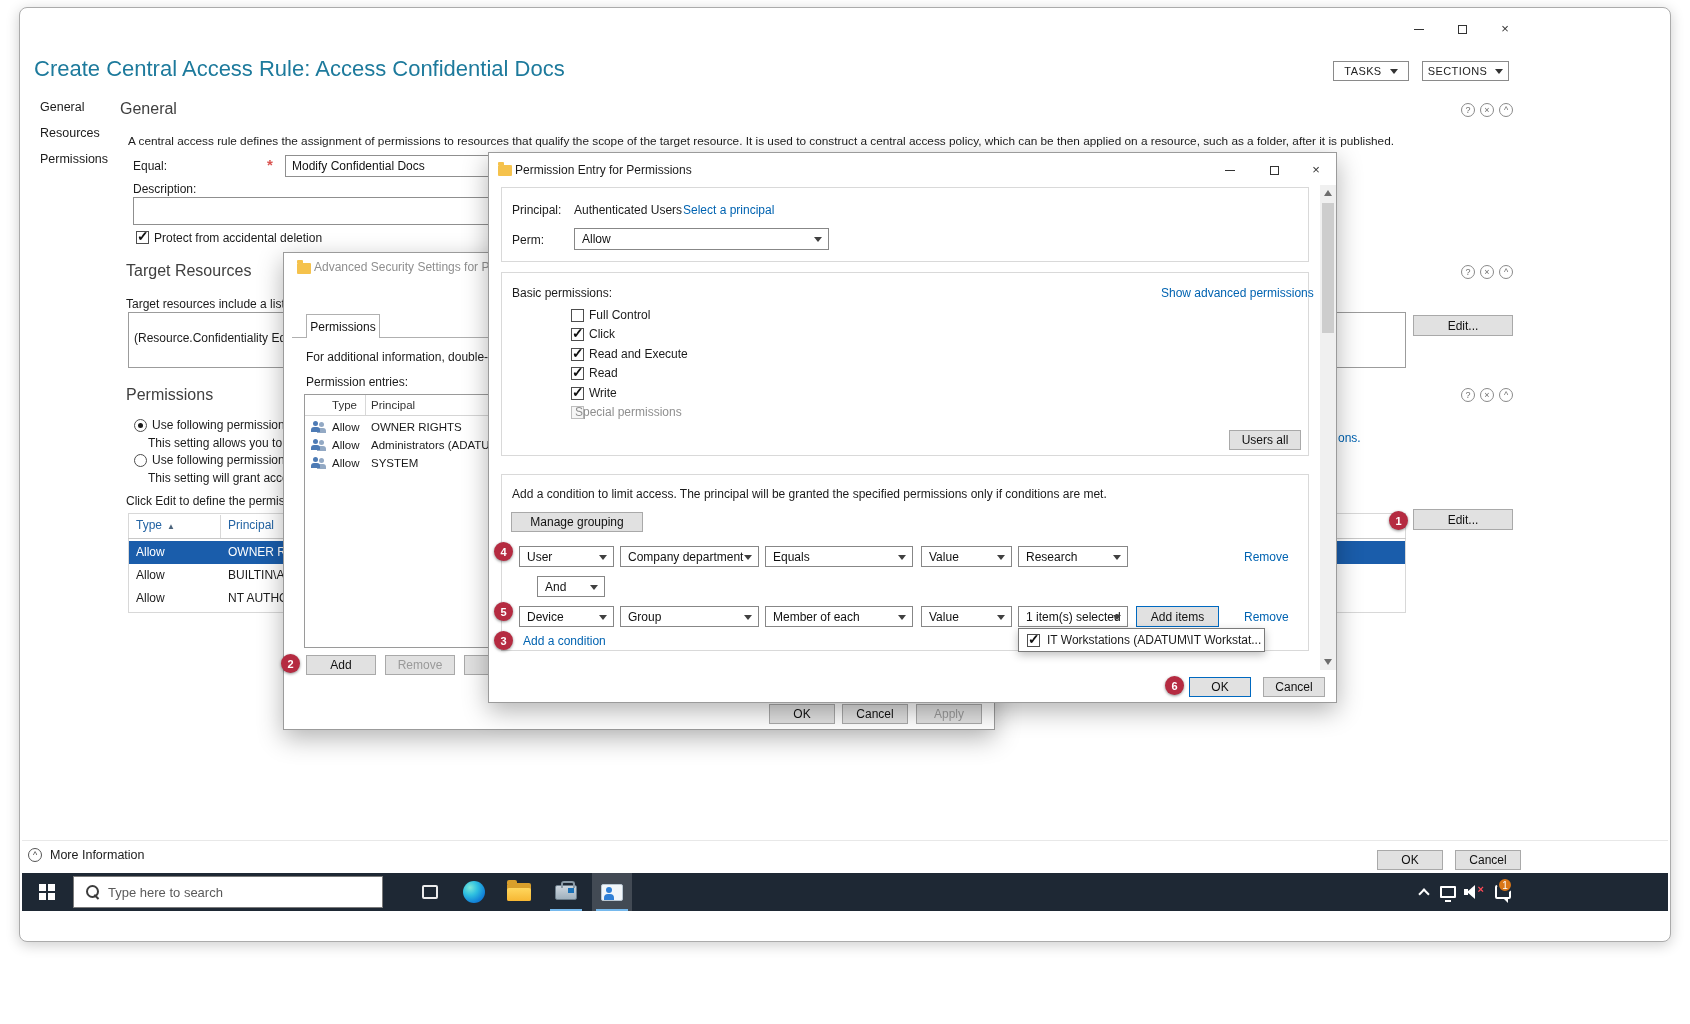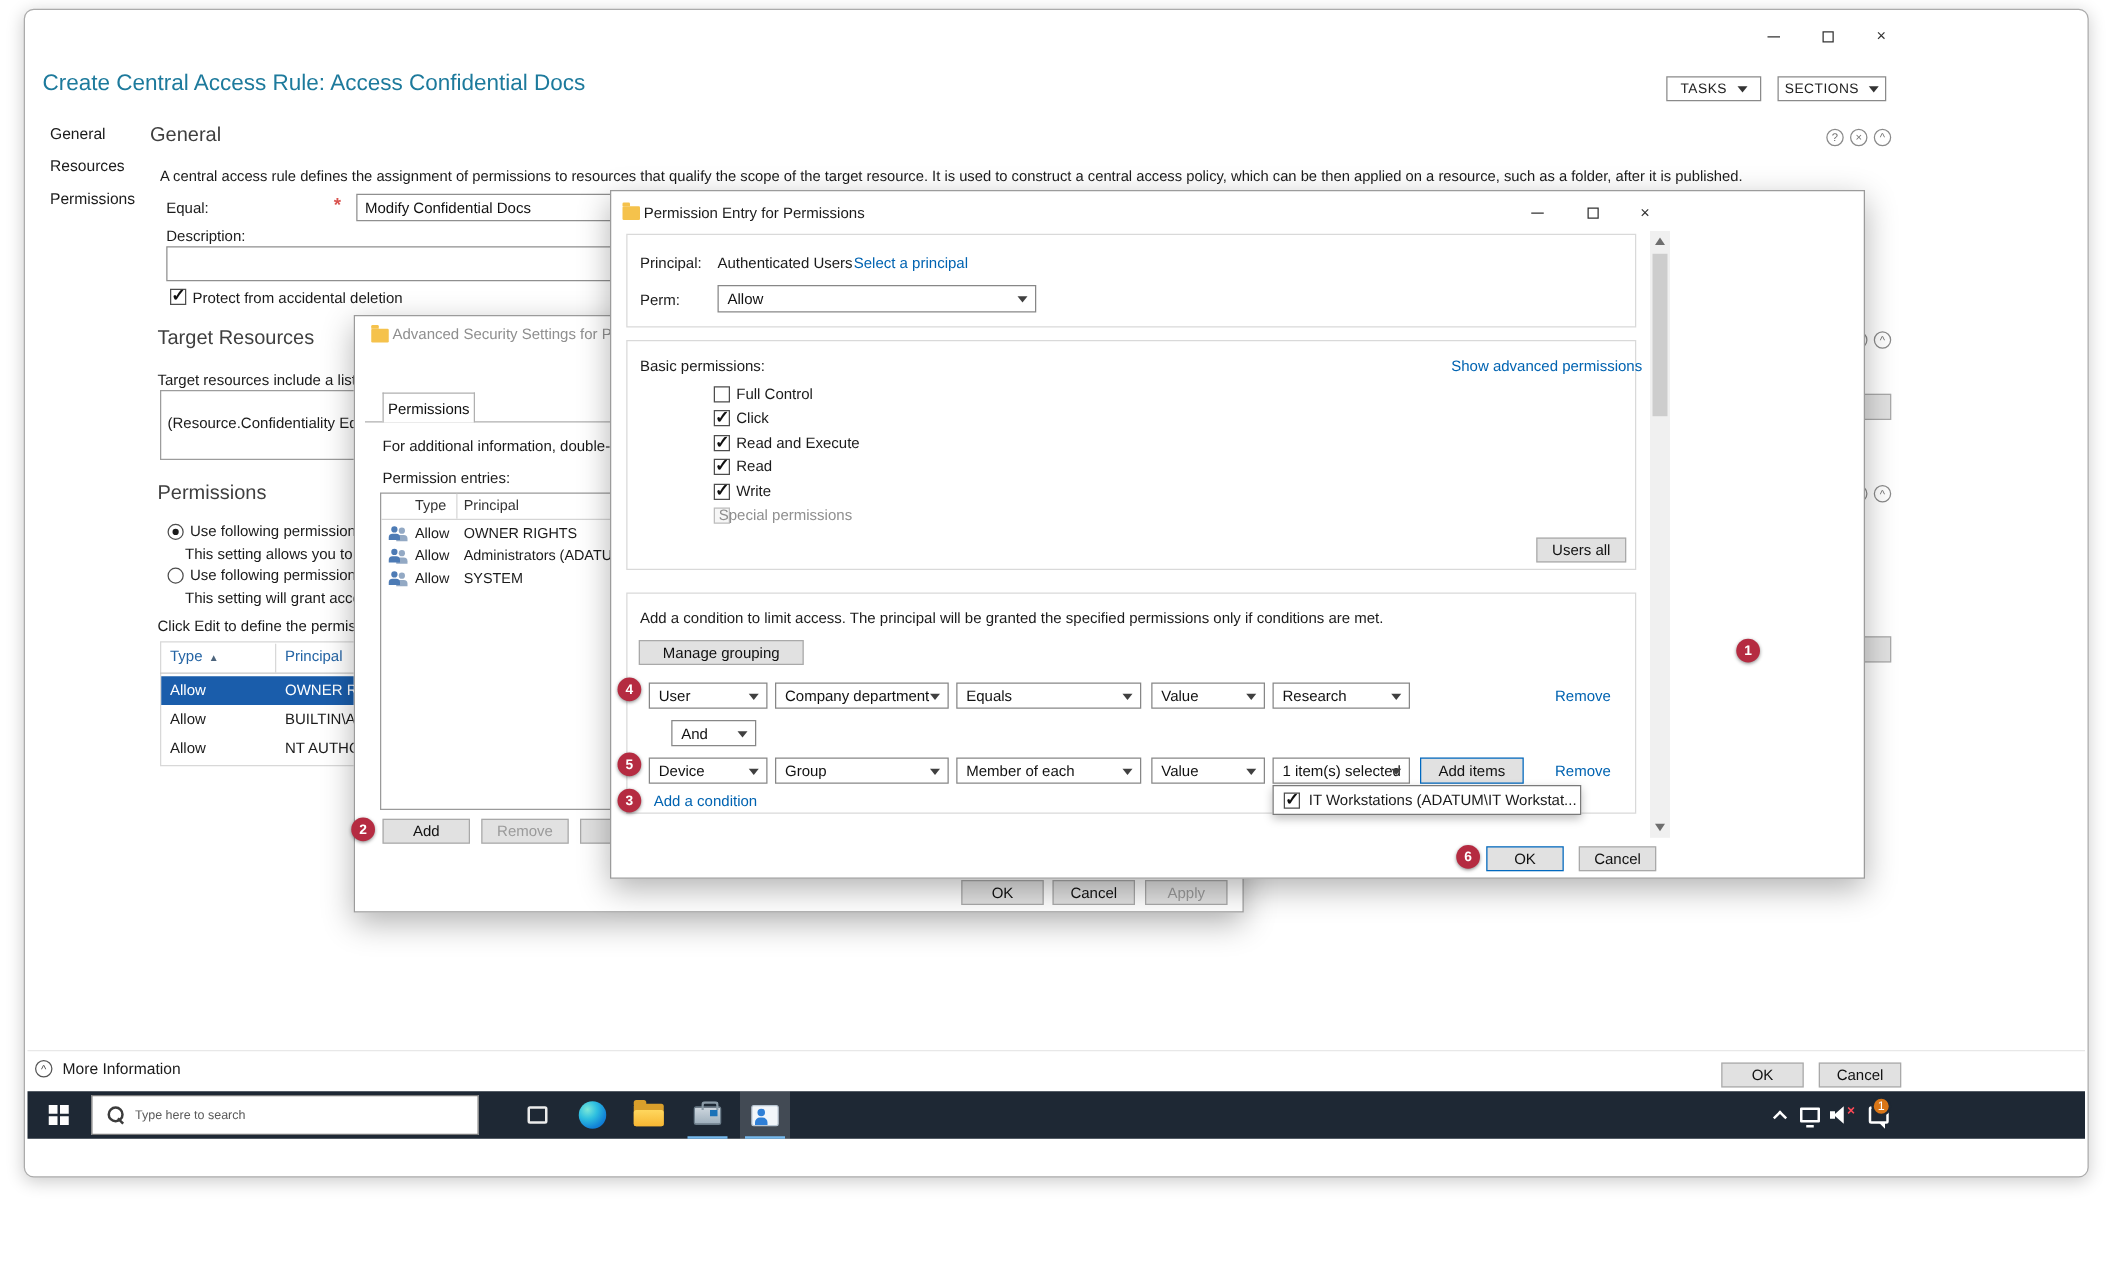--- a/index.html
+++ b/index.html
@@ -2,21 +2,21 @@
 <html><head>
 <meta charset="utf-8">
 <style>
 *{margin:0;padding:0;box-sizing:border-box}
 body{font-family:"Liberation Sans",sans-serif;background:#fff}
 .stage{position:relative;width:1690px;height:1024px;background:#fff;overflow:hidden}
 .frame{position:absolute;left:19px;top:7px;width:1652px;height:935px;border:1px solid #ababab;border-radius:8px;box-shadow:0 3px 14px rgba(0,0,0,.20);background:#fff}
 .t{position:absolute;font-size:12px;color:#1b1b1b;white-space:nowrap;line-height:15px}
 .grey{color:#8f8f8f}
 .link{position:absolute;font-size:12px;color:#0063b1;white-space:nowrap;line-height:15px;cursor:pointer}
-.teal-title{position:absolute;font-size:18px;color:#1d7a9c;white-space:nowrap}
+.teal-title{position:absolute;font-size:22px;color:#1d7a9c;white-space:nowrap}
 .sech{position:absolute;font-size:16px;color:#3f3f3f;white-space:nowrap}
 .btn{position:absolute;display:flex;align-items:center;justify-content:center;background:#e1e1e1;border:1px solid #a9a9a9;font-size:12px;color:#111;white-space:nowrap}
 .btn.def{border:1px solid #0069c0}
 .btn.dis{color:#9a9a9a}
 .topbtn{position:absolute;display:flex;align-items:center;justify-content:center;gap:8px;background:#fff;border:1px solid #8a8a8a;font-size:11px;letter-spacing:.4px;color:#222}
 .darr{width:0;height:0;border-left:4px solid transparent;border-right:4px solid transparent;border-top:5px solid #333}
 .combo{position:absolute;background:#fff;border:1px solid #878787;font-size:12px;color:#111;display:flex;align-items:center;padding:0 18px 0 7px;white-space:nowrap;overflow:hidden}
 .combo .arr{position:absolute;right:6px;top:50%;margin-top:-2px;width:0;height:0;border-left:4px solid transparent;border-right:4px solid transparent;border-top:5px solid #404040}
 .inputbox{position:absolute;background:#fff;border:1px solid #8f8f8f;font-size:12px;color:#111;display:flex;align-items:center;padding-left:6px;overflow:hidden;white-space:nowrap}
 .cb{position:absolute;width:13px;height:13px;border:1px solid #4d4d4d;background:#fff}
@@ -48,21 +48,21 @@
 .sb-thumb{position:absolute;background:#cdcdcd}
 
 .taskbar{position:absolute;left:22px;top:873px;width:1646px;height:38px;background:#1e2834;z-index:8}
 .tb-item{position:absolute;top:0;height:38px;display:flex;align-items:center;justify-content:center}
 .winlogo{position:relative;width:16px;height:16px}
 .winlogo div{position:absolute;width:7px;height:7px;background:#fdfdfd}
 .searchbox{position:absolute;left:51px;top:3px;width:310px;height:32px;background:#fff;border:1px solid #7a7a7a;display:flex;align-items:center}
 .mag{position:relative;width:14px;height:14px;margin:0 8px 0 12px}
 .mag:before{content:"";position:absolute;left:0;top:0;width:9px;height:9px;border:2px solid #3c3c3c;border-radius:50%}
 .mag:after{content:"";position:absolute;left:9px;top:9px;width:6px;height:2px;background:#3c3c3c;transform:rotate(45deg);transform-origin:0 0}
-.searchbox input{border:none;outline:none;font-size:10px;color:#444;width:240px;font-family:"Liberation Sans",sans-serif;background:transparent}
+.searchbox input{border:none;outline:none;font-size:13px;color:#444;width:240px;font-family:"Liberation Sans",sans-serif;background:transparent}
 .searchbox input::placeholder{color:#5a5a5a;opacity:1}
 .tview{width:16px;height:14px;border:2px solid #ececec;border-radius:2px}
 .edge{width:22px;height:22px;border-radius:50%;background:radial-gradient(circle at 32% 30%,#7de8d8 0%,#2fc0e0 35%,#1283d8 70%,#0b62c4 100%)}
 .tfolder{position:relative;width:24px;height:18px}
 .tfolder .back{position:absolute;left:0;top:0;width:100%;height:100%;background:#d99f2b;border-radius:2px}
 .tfolder .back:before{content:"";position:absolute;left:0;top:-3px;width:10px;height:4px;background:#d99f2b;border-radius:2px 2px 0 0}
 .tfolder .front{position:absolute;left:0;bottom:0;width:100%;height:13px;background:linear-gradient(#ffd75e,#f7b733);border-radius:2px}
 .apptile{position:absolute;top:0;height:38px;width:40px;display:flex;align-items:center;justify-content:center}
 .apptile.open:after{content:"";position:absolute;left:4px;right:4px;bottom:0;height:2px;background:#76b9ed}
 .apptile.active{background:rgba(255,255,255,.16)}
@@ -222,21 +222,21 @@
 
     <div class="btn" style="left:22px;top:402px;width:70px;height:20px">Add</div>
     <div class="btn dis" style="left:101px;top:402px;width:70px;height:20px">Remove</div>
     <div class="btn" style="left:180px;top:402px;width:62px;height:20px"></div>
 
     <div class="btn" style="left:485px;top:451px;width:66px;height:20px">OK</div>
     <div class="btn" style="left:558px;top:451px;width:66px;height:20px">Cancel</div>
     <div class="btn dis" style="left:632px;top:451px;width:66px;height:20px">Apply</div>
   </div>
 
-  <div class="dlg" style="left:488px;top:152px;width:1004px;height:551px;z-index:20">
+  <div class="dlg" style="left:488px;top:152px;width:849px;height:551px;z-index:20">
     <div style="position:absolute;left:0;top:0;width:100%;height:30px"></div>
     <span class="folder-ico" style="left:9px;top:12px"></span>
     <div class="t" style="left:26px;top:10px">Permission Entry for Permissions</div>
     <div class="winbtn" style="left:728px;top:8px">
         <span class="minline"></span>
       </div>
     <div class="winbtn" style="left:772px;top:8px">
         <span class="maxsq"></span>
       </div>
     <div class="winbtn" style="left:814px;top:8px">

